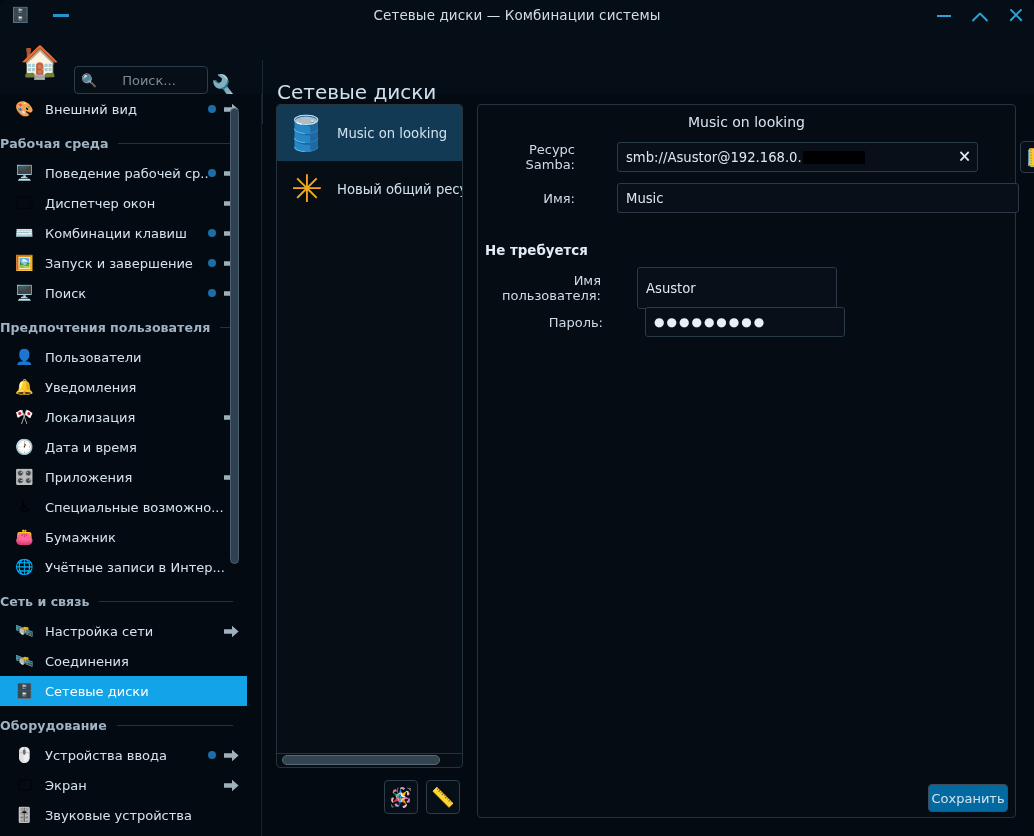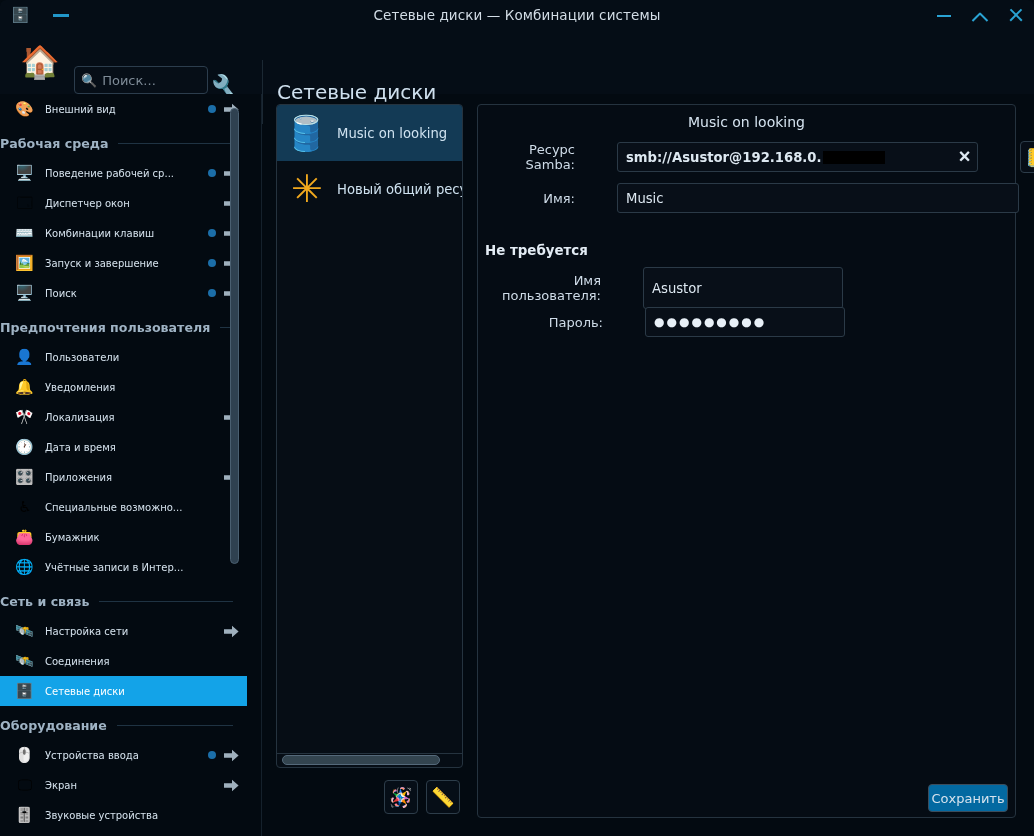--- a/index.html
+++ b/index.html
@@ -75,21 +75,21 @@
   }
   .searchbox {
     position: absolute; left: 74px; top: 50px;
     transform: translateY(-50%);
     width: 134px; height: 28px;
     border: 1px solid #2c3d4d; border-radius: 4px;
     background: #060e17;
     display: flex; align-items: center; padding: 0 6px;
   }
   .searchbox .sicon { font-size: 13px; margin-right: 5px; }
-  .searchbox .sph { color: #7e8b97; font-size: 13px; }
+  .searchbox .sph { color: #7e8b97; font-size: 13px; margin-left: 20px; }
   .tool-wrench {
     position: absolute; left: 204px; top: 38px;
     width: 48px; height: 48px; font-size: 30px; line-height: 48px;
     text-align: center; transform: rotate(8deg);
   }
   .tool-sep {
     position: absolute; left: 262px; top: 30px; width: 1px; height: 64px;
     background: #1b2833;
   }
   .page-title {
@@ -106,21 +106,21 @@
   .sb-item {
     position: relative; height: 30px; display: flex; align-items: center;
     padding-left: 14px; padding-right: 8px;
   }
   .sb-item.selected { background: #13a3e8; }
   .sb-ic {
     width: 22px; height: 22px; font-size: 15px; line-height: 22px;
     text-align: center; flex: 0 0 22px;
   }
   .sb-lbl {
-    margin-left: 9px; color: #d6e3ee; font-size: 10px;
+    margin-left: 9px; color: #d6e3ee; font-size: 13px;
     white-space: nowrap; overflow: hidden;
   }
   .sb-item.selected .sb-lbl { color: #ffffff; }
   .sb-ind { margin-left: auto; display: flex; align-items: center; gap: 8px; }
   .sb-dot {
     width: 8px; height: 8px; border-radius: 50%; background: #1b6ea8;
   }
   .sb-arrow { width: 15px; height: 13px; display: block; }
   .sb-group {
     height: 30px; display: flex; align-items: center;
@@ -473,41 +473,41 @@
     <div class="lp-btn">🪅</div>
     <div class="lp-btn">📏</div>
   </div>
 
   <div class="detail">
     <div class="detail-title">Music on looking</div>
   </div>
 
   <div class="frow" style="left:485px; top:141px;">
     <div class="flabel" style="width:90px;">Ресурс Samba:</div>
-    <div class="finput" style="width:361px; height:30px; margin-left:9px;font-weight:bold;">
+    <div class="finput" style="width:361px; height:30px; margin-left:9px;">
       <span>smb://Asustor@192.168.0.</span>
         <span class="redact"></span>
       <span class="clear-ic">🗙</span>
     </div>
     <div class="browse-btn" style="margin-left:9px;">📒</div>
     <div class="check-ok" style="margin-left:13px;">✔</div>
   </div>
 
   <div class="frow" style="left:485px; top:183px;">
     <div class="flabel" style="width:90px;">Имя:</div>
     <div class="finput" style="width:402px; height:30px; margin-left:9px;">
       <span>Music</span>
     </div>
   </div>
 
   <div class="section-head">Не требуется</div>
 
   <div class="frow" style="left:483px; top:267px;">
     <div class="flabel" style="width:118px;">Имя пользователя:</div>
-    <div class="finput" style="width:200px; height:42px; margin-left:9px;">
+    <div class="finput" style="width:200px; height:42px; margin-left:3px;">
       <span>Asustor</span>
     </div>
   </div>
 
   <div class="frow" style="left:485px; top:307px;">
     <div class="flabel" style="width:118px;">Пароль:</div>
     <div class="finput" style="width:200px; height:30px; margin-left:9px;">
       <span class="dots">●●●●●●●●●</span>
     </div>
   </div>

